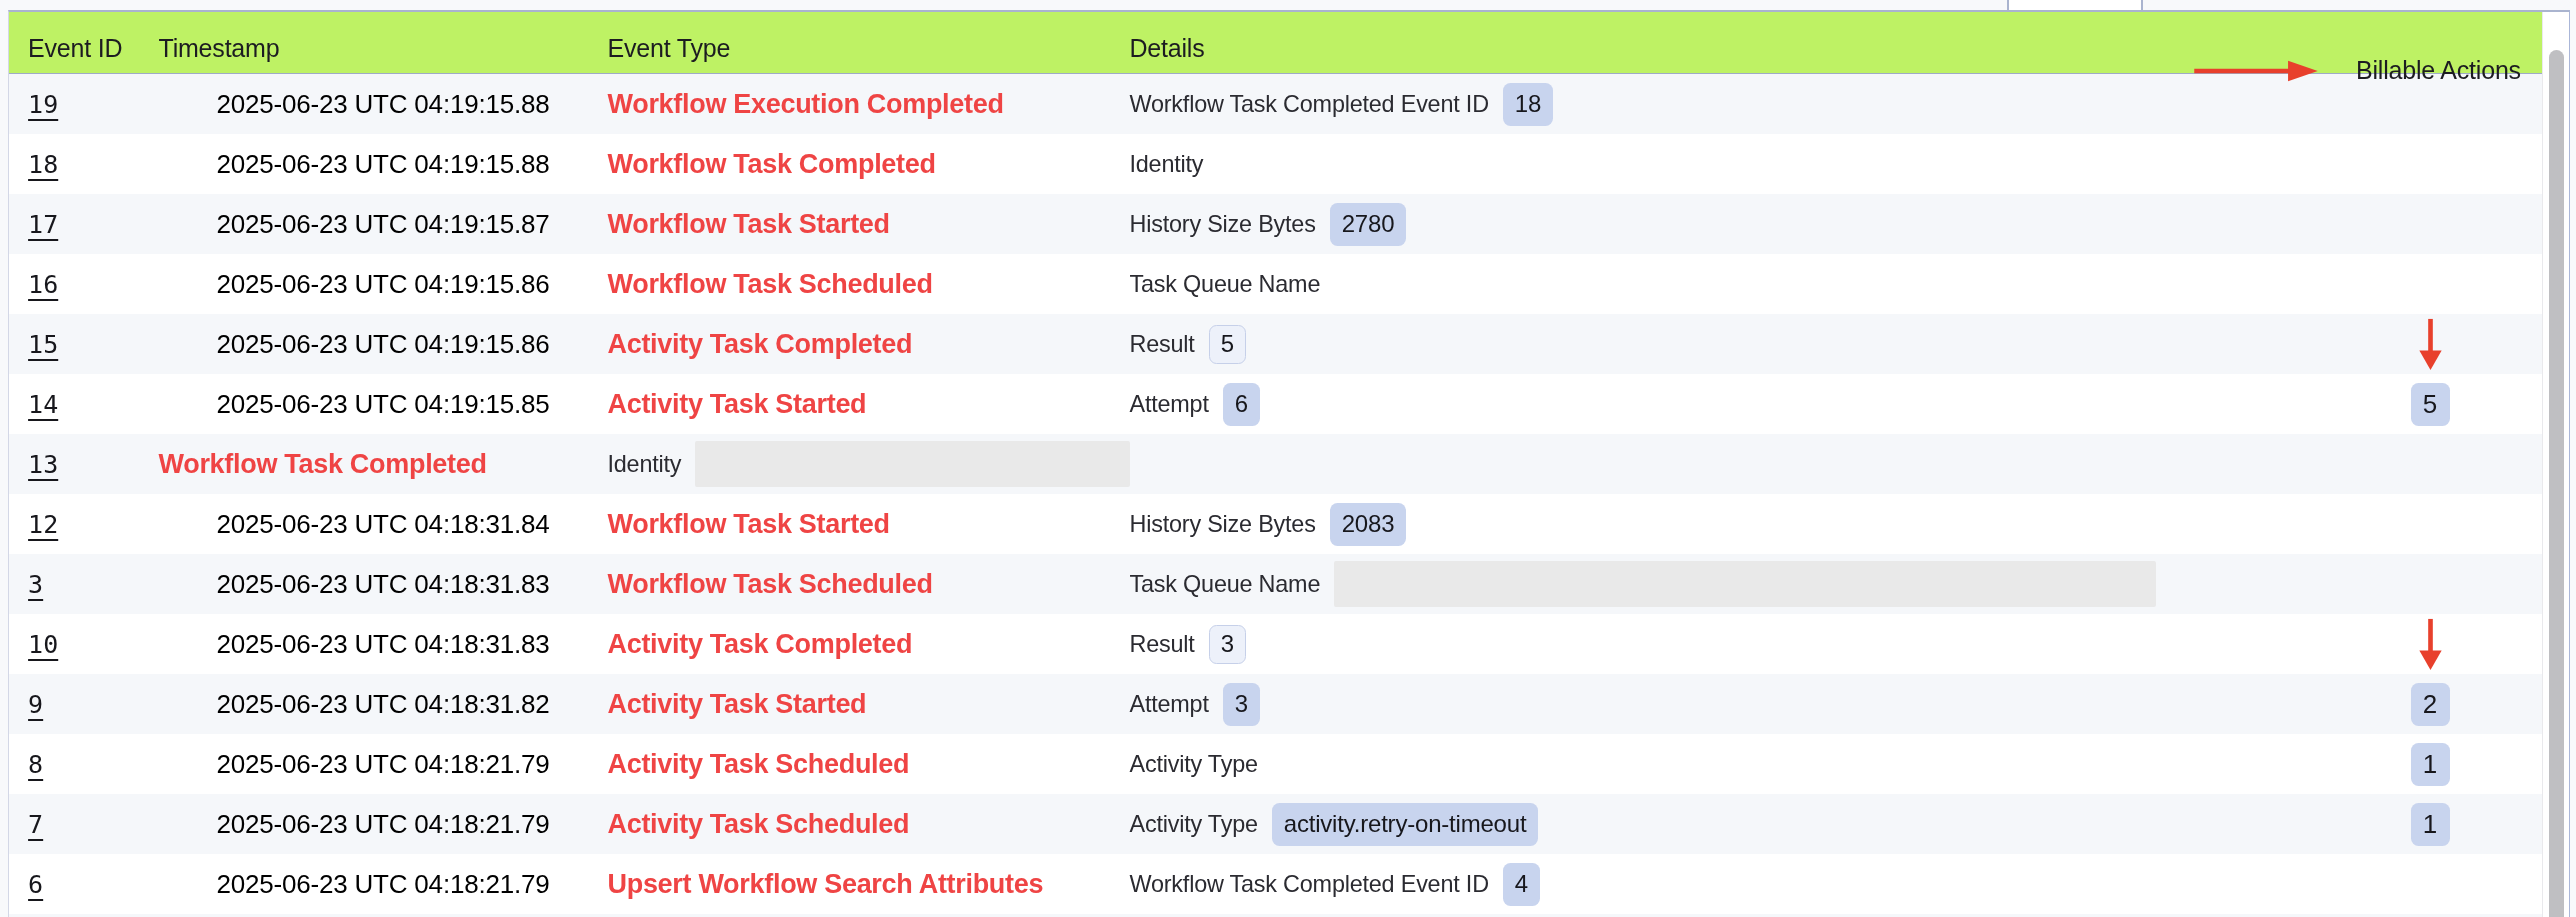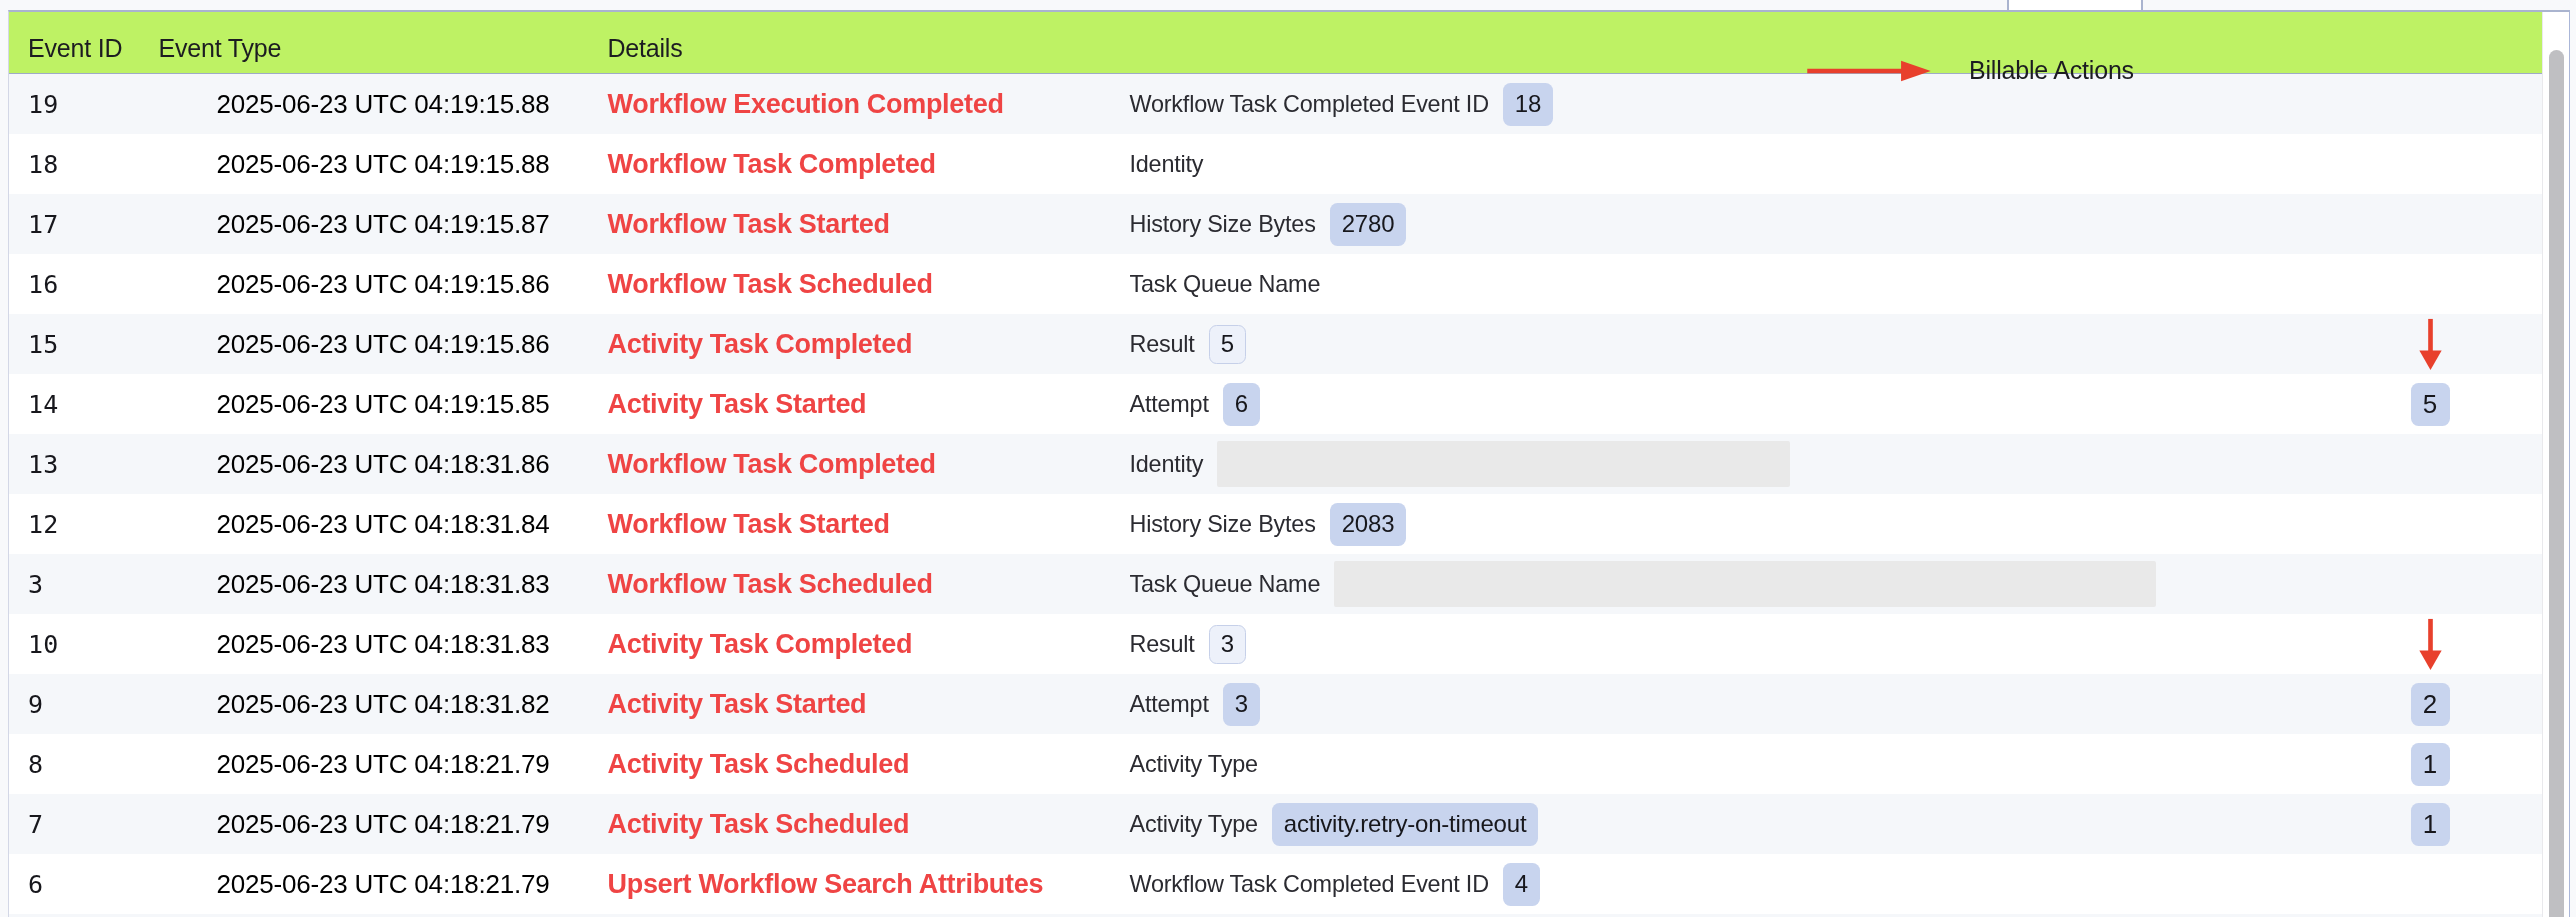--- a/index.html
+++ b/index.html
@@ -57,20 +57,21 @@
   }
 
   .row{height:60px;}
   .row.alt{background:#f5f7fa;}
   .row.plain{background:#ffffff;}
 
   .c-id{padding-left:19.6px;}
   .evt-link{
     font-family:"DejaVu Sans Mono","Liberation Mono",monospace;
     font-size:25px;color:#17171c;
+    text-decoration:underline;
     text-decoration-thickness:1.9px;
     text-underline-offset:5.6px;
     cursor:pointer;
   }
   .c-ts{font-size:26px;color:#000000;letter-spacing:-0.2px;white-space:nowrap;text-align:center;}
   .c-type{font-size:27px;font-weight:700;color:#ef4444;letter-spacing:-0.3px;white-space:nowrap;}
 
   .c-detail{display:flex;align-items:center;gap:14px;white-space:nowrap;}
   .d-label{font-size:23.4px;color:#2b2b31;letter-spacing:-0.2px;}
   .badge{
@@ -119,20 +120,21 @@
 <div class="stage">
 
   <div class="top-strip">
     <div class="top-strip-box"></div>
   </div>
 
   <div class="table-wrap">
 
     <div class="grid-row header-row">
       <div class="th th-id">Event ID</div>
+      <div class="th">Timestamp</div>
       <div class="th">Event Type</div>
       <div class="th">Details</div>
       <div class="th th-billable">
         <svg class="header-arrow" width="128" height="26" viewBox="0 0 137 28">
           <line x1="2" y1="14" x2="106" y2="14" stroke="#e8402c" stroke-width="5"></line>
           <path d="M103 3 L135 14 L103 25 Z" fill="#e8402c"></path>
         </svg>
         <span>Billable Actions</span>
       </div>
     </div>
@@ -232,21 +234,20 @@
     </div>
     <div class="c-bill">
 
       <span class="badge badge-bill">5</span>
     </div>
   </div>
         <div class="grid-row row alt">
     <div class="c-id">
       <a class="evt-link">13</a>
     </div>
-    <div class="c-ts">2025-06-23 UTC 04:18:31.86</div>
     <div class="c-type">Workflow Task Completed</div>
     <div class="c-detail">
       <span class="d-label">Identity</span>
 
       <span class="redacted" style="width: 573px;"></span>
     </div>
     <div class="c-bill">
       
       
     </div>

